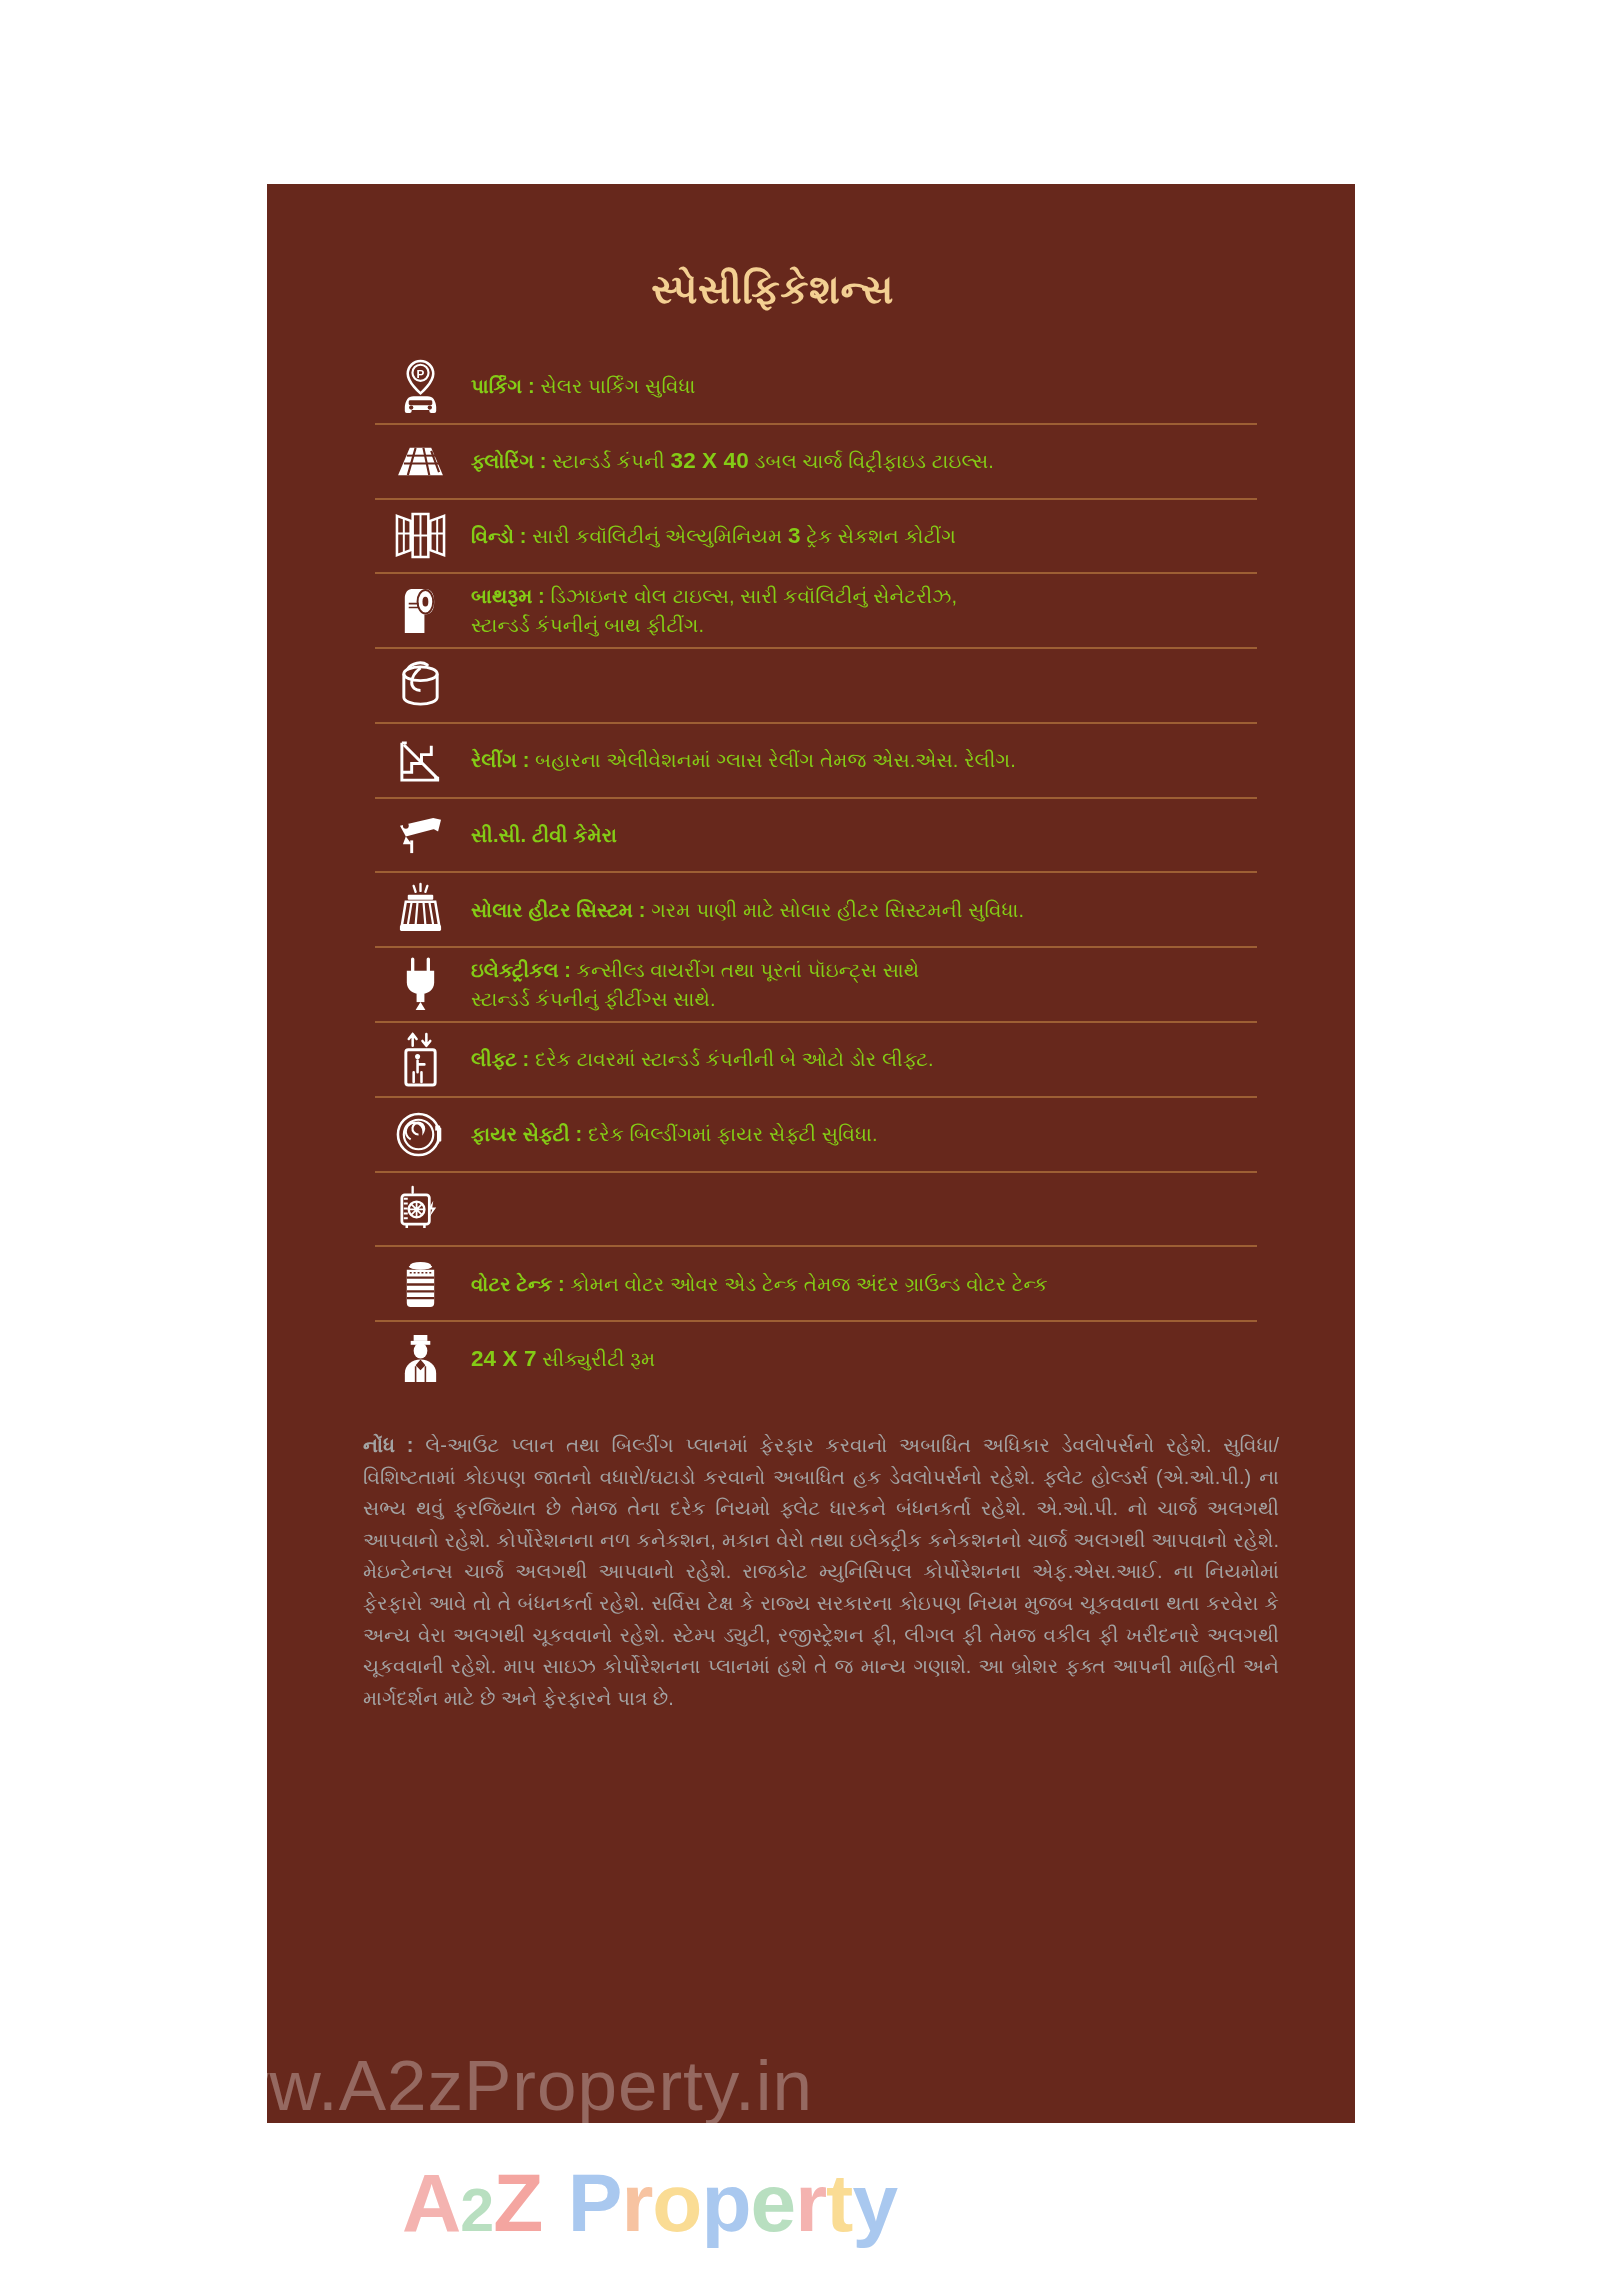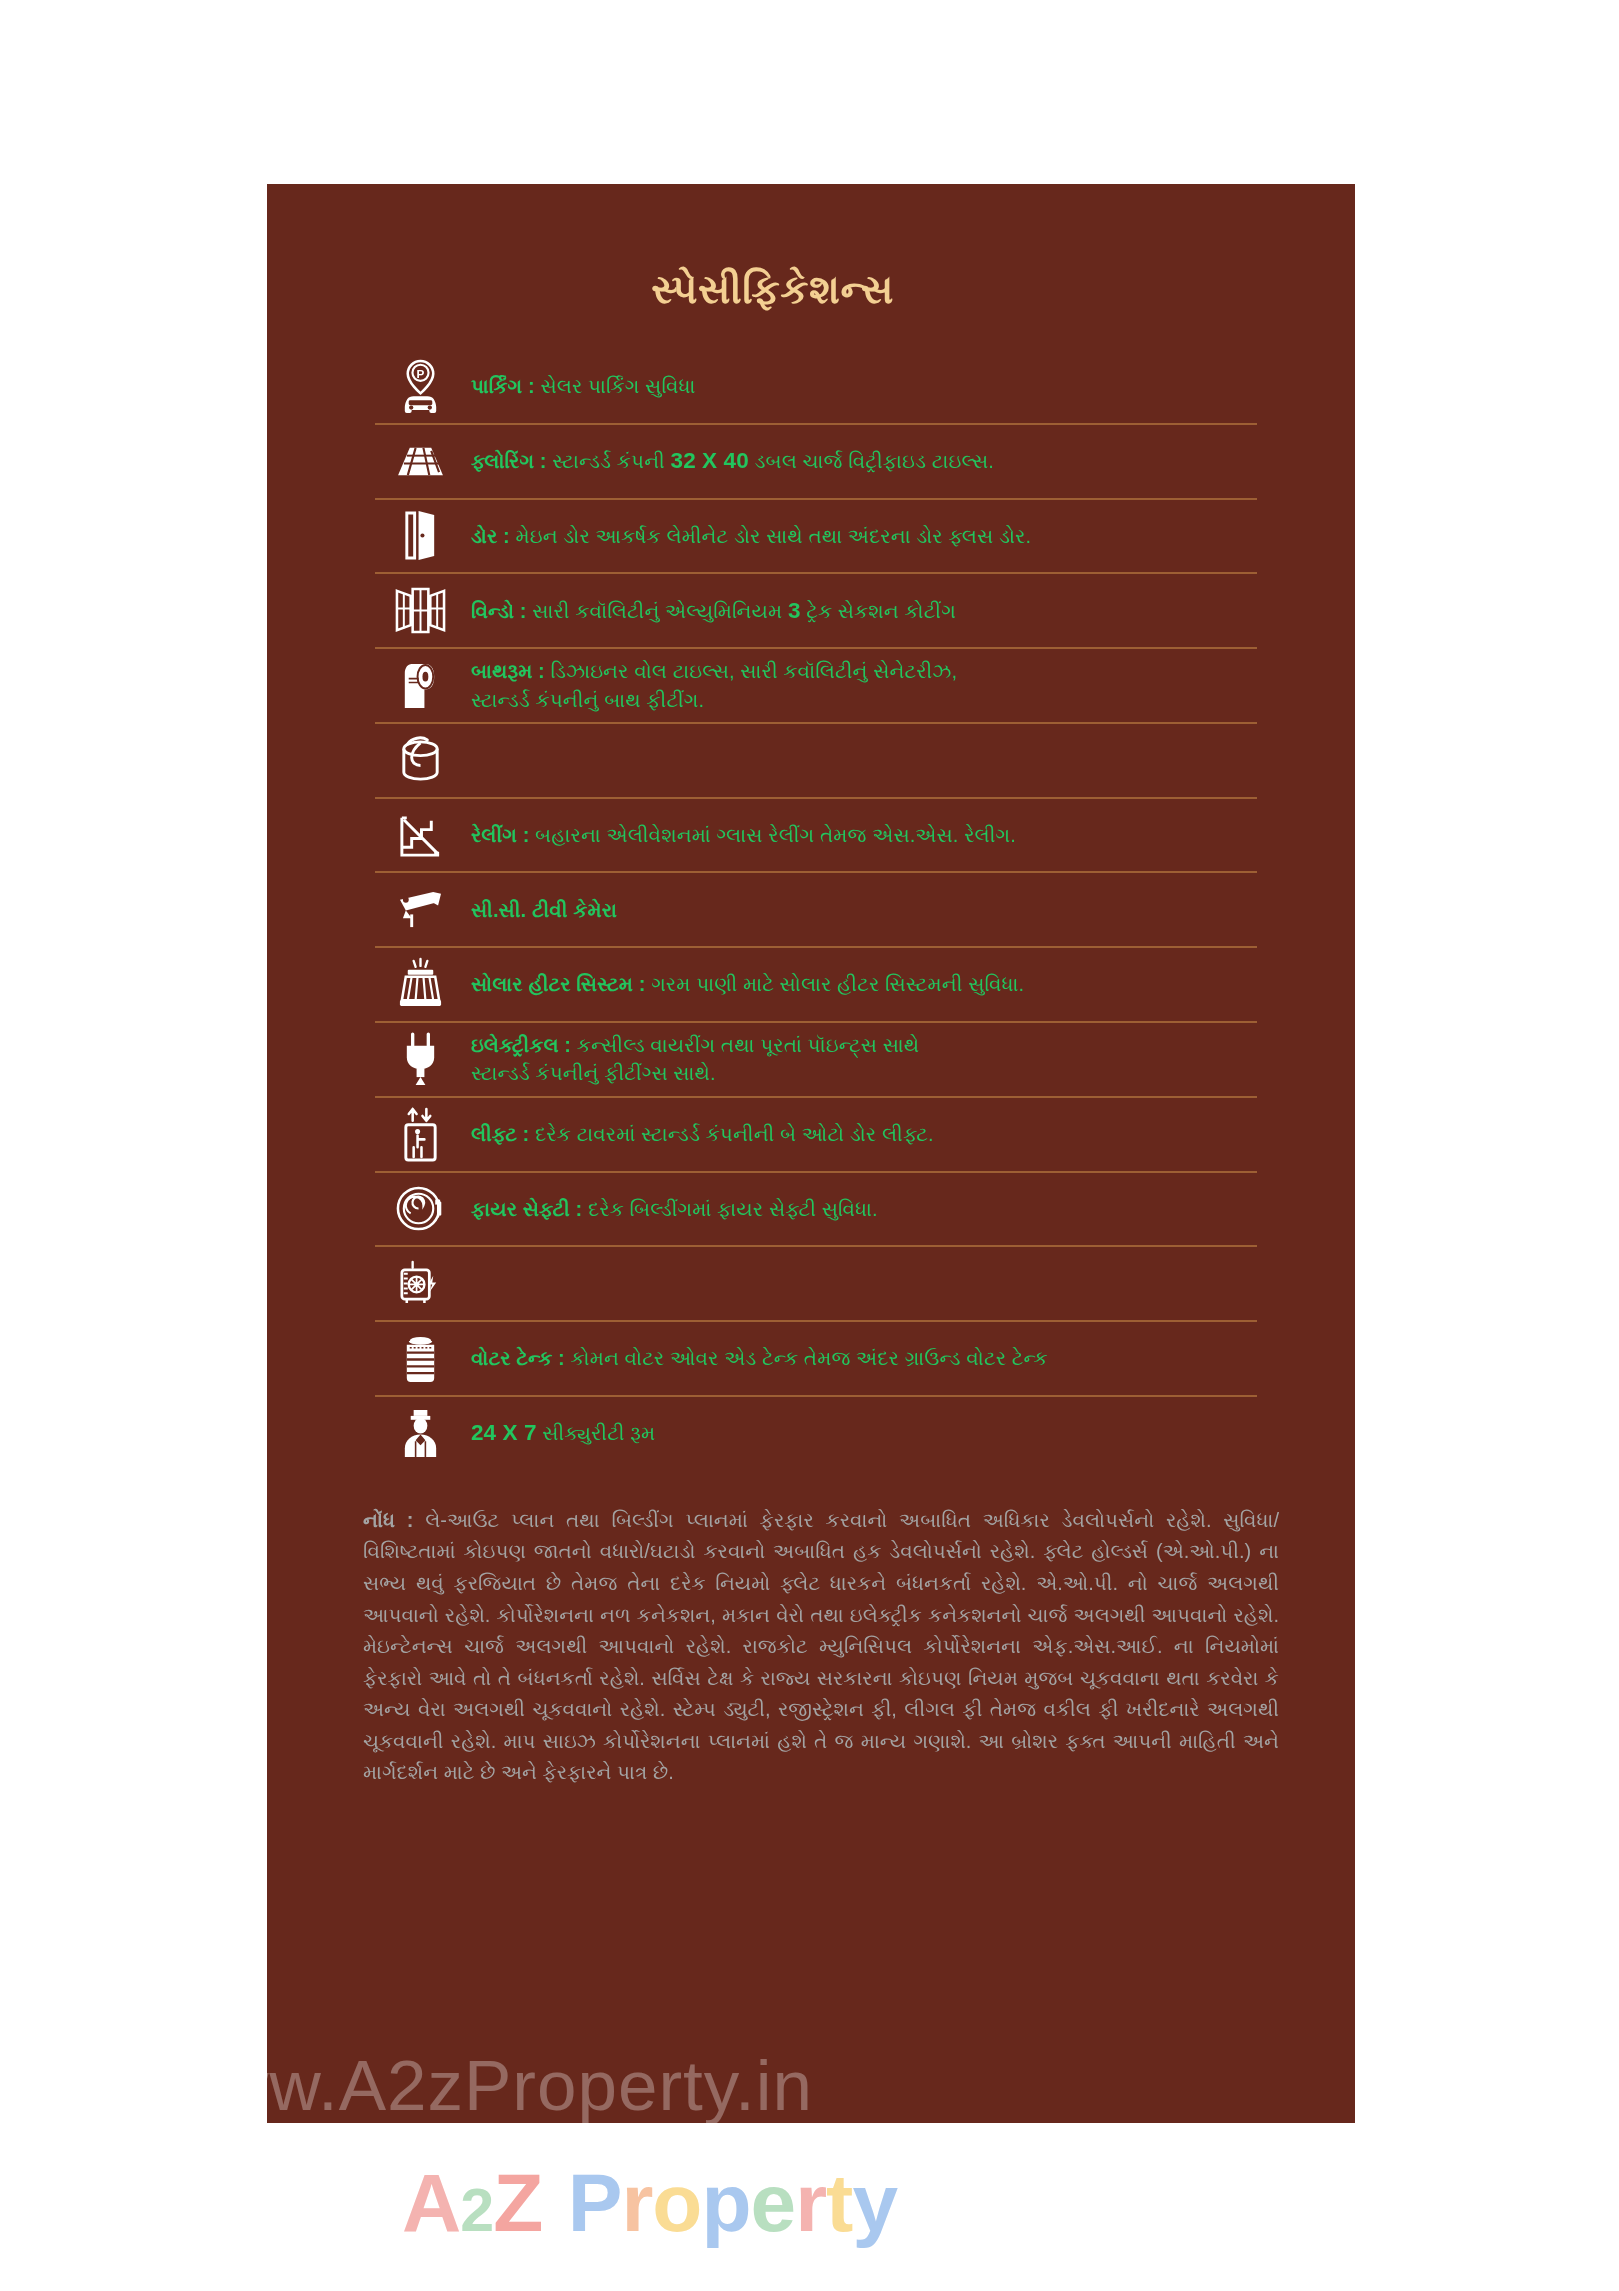--- a/index.html
+++ b/index.html
@@ -61,21 +61,21 @@
     align-items: center;
     justify-content: center;
     height: 61px;
   }
   .spec-icon svg {
     display: block;
   }
 
   .spec-text {
     flex: 1 1 auto;
-    color: #22c55e;
+    color: #84cc16;
     font-size: 20px;
     line-height: 1.42;
     padding-left: 5.9px;
     letter-spacing: 0.1px;
   }
   .spec-text .lbl {
     font-weight: bold;
   }
   .spec-text .num {
     font-weight: bold;
@@ -171,33 +171,20 @@
         </svg>
       </div>
       <div class="spec-text">
         <span class="lbl">ફ્લોરિંગ :</span>
         <span>સ્ટાન્ડર્ડ કંપની</span>
         <span class="num">32 X 40</span>
         <span>ડબલ ચાર્જ વિટ્રીફાઇડ ટાઇલ્સ.</span>
       </div>
     </div>
 
-    <div class="spec-row">
-      <div class="spec-icon">
-        <svg width="43" height="53" viewBox="0 0 44 54">
-          <path d="M8 4h8v46H8z" fill="none" stroke="#fff" stroke-width="3"></path>
-          <path d="M20 2l16 4v42l-16 4z" fill="#fff"></path>
-          <circle cx="24" cy="27" r="2.1" fill="#67281c"></circle>
-        </svg>
-      </div>
-      <div class="spec-text">
-        <span class="lbl">ડોર :</span>
-        <span>મેઇન ડોર આકર્ષક લેમીનેટ ડોર સાથે તથા અંદરના ડોર ફ્લસ ડોર.</span>
-      </div>
-    </div>
 
     <div class="spec-row">
       <div class="spec-icon">
         <svg width="55" height="51" viewBox="0 0 56 52">
           <path d="M4 6l14 5v30l-14 5z" fill="none" stroke="#fff" stroke-width="2.6"></path>
           <path d="M52 6L38 11v30l14 5z" fill="none" stroke="#fff" stroke-width="2.6"></path>
           <path d="M20 4h16v44H20z" fill="none" stroke="#fff" stroke-width="2.6"></path>
           <path d="M20 26h16M28 4v44" stroke="#fff" stroke-width="2"></path>
           <path d="M4 24h14M38 24h14" stroke="#fff" stroke-width="2"></path>
           <path d="M11 9v35M45 9v35" stroke="#fff" stroke-width="2"></path>

